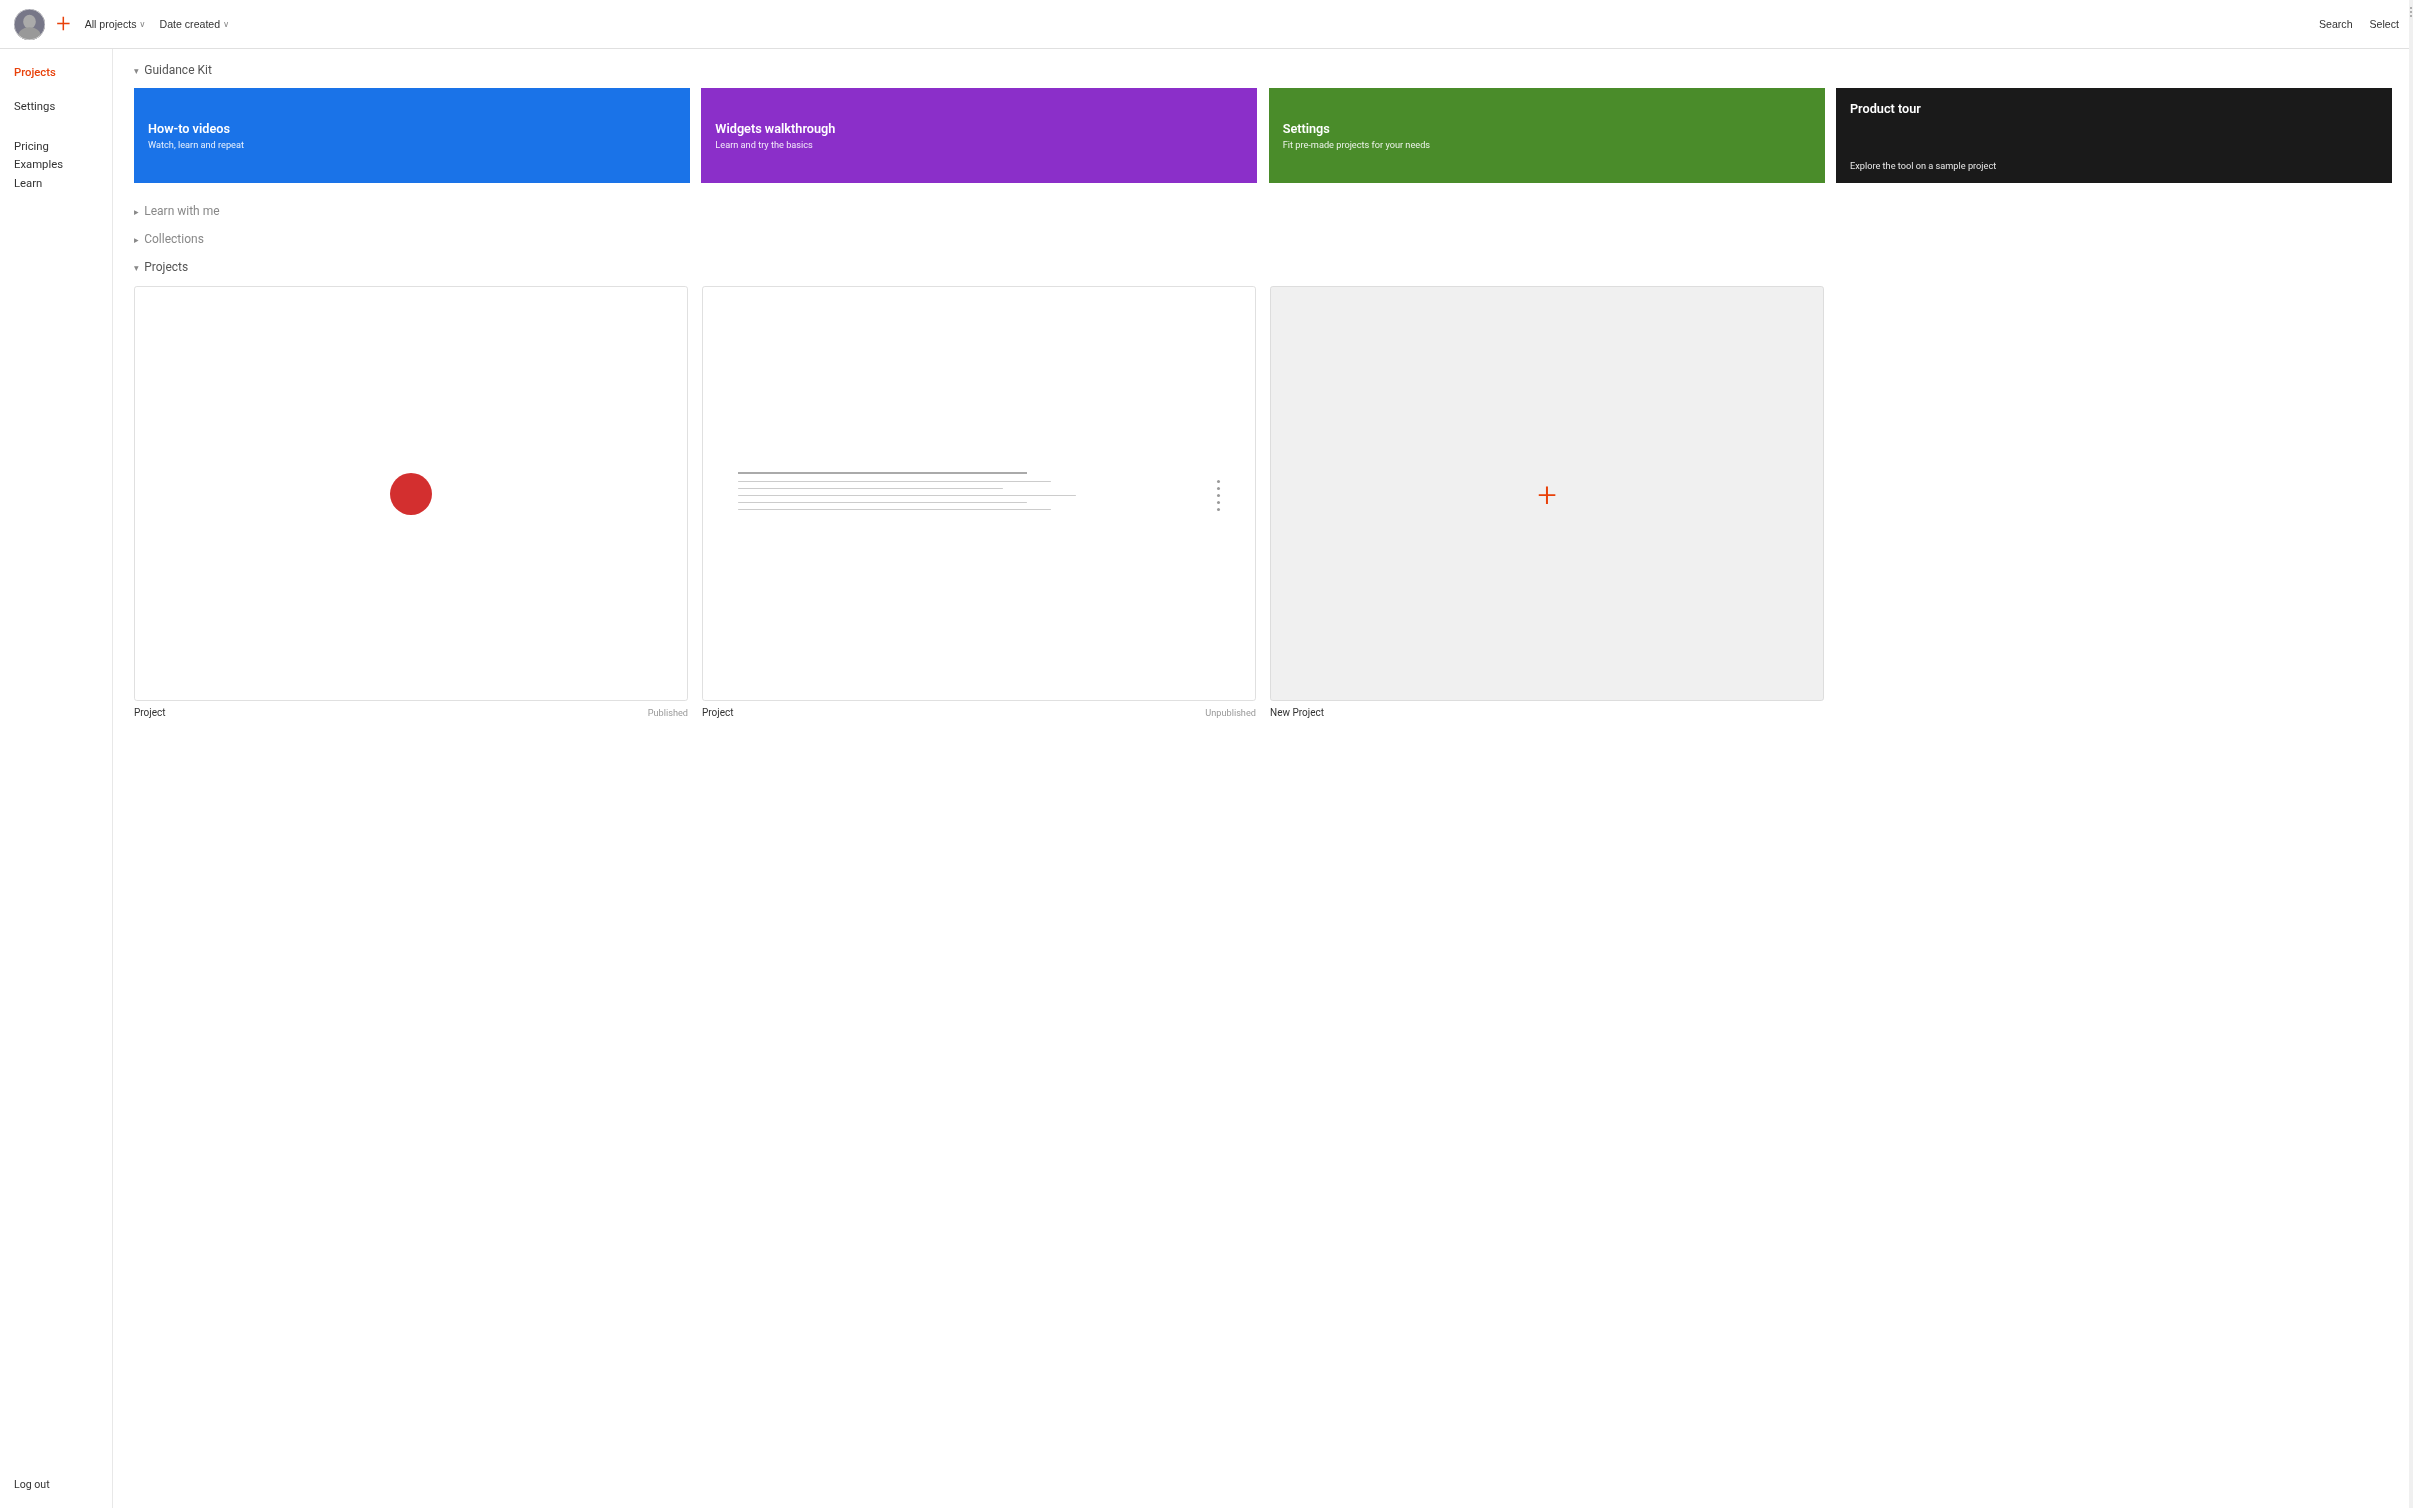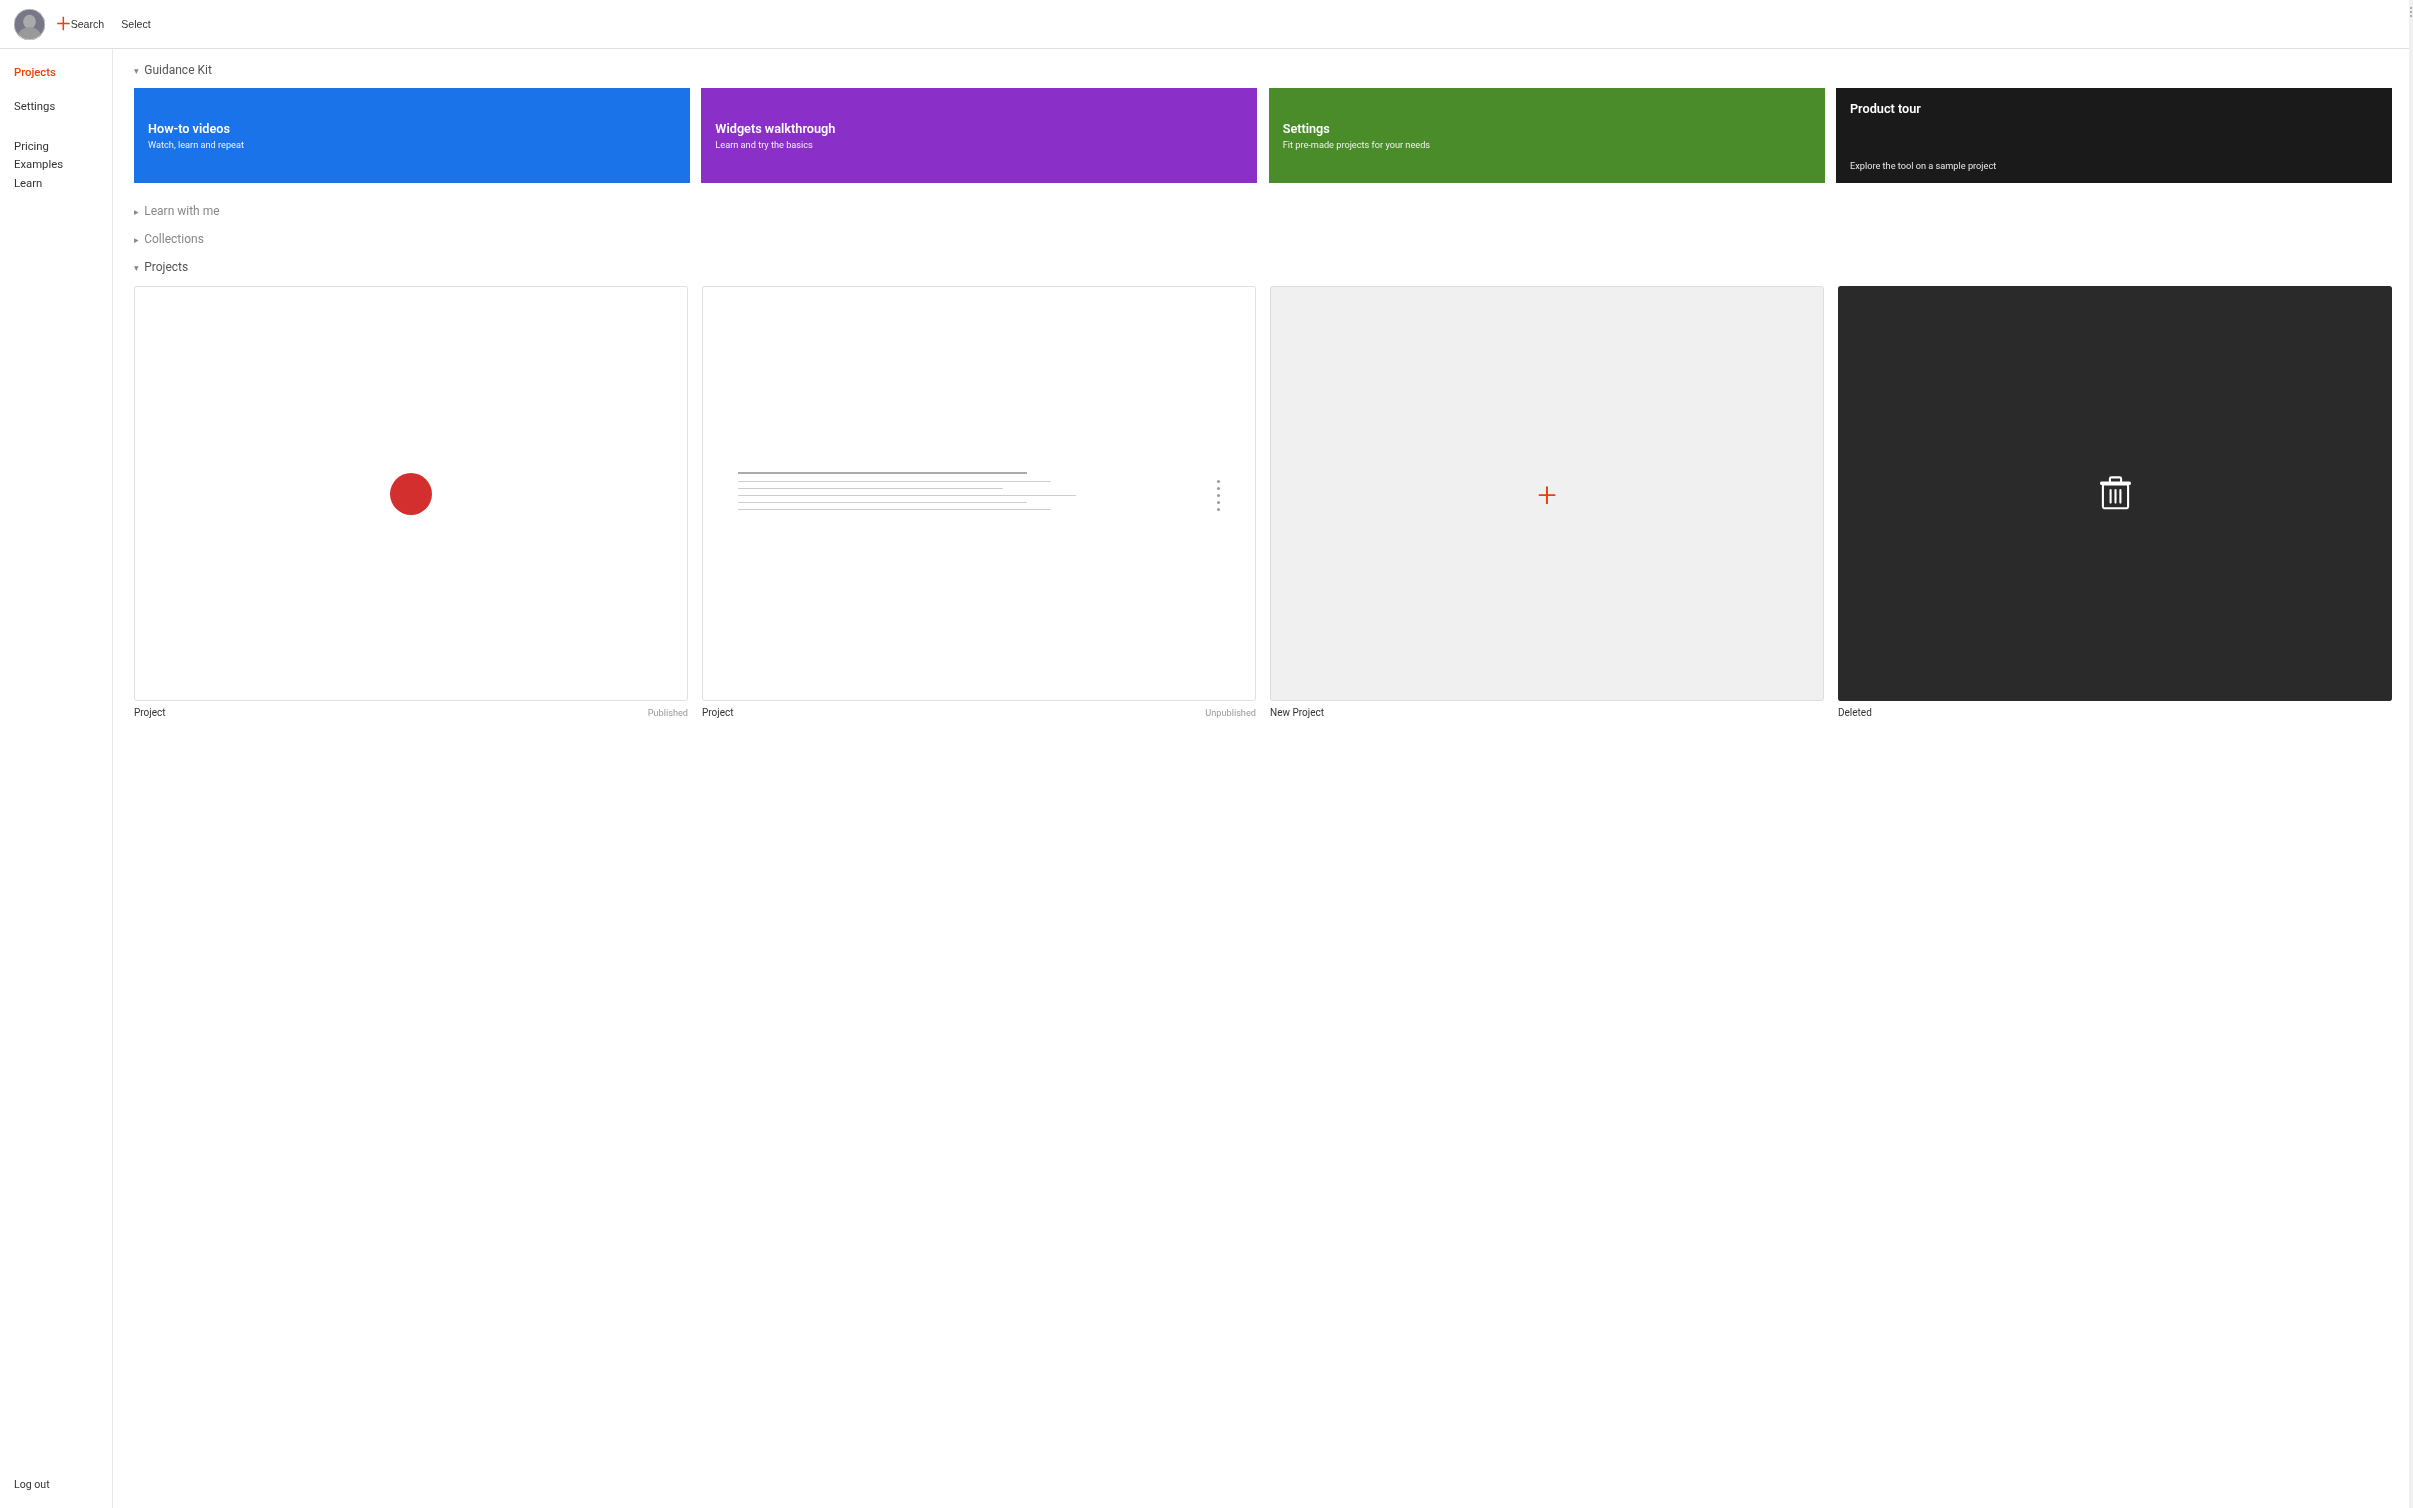--- a/index.html
+++ b/index.html
@@ -326,20 +326,24 @@
       <div class="avatar-img">
         <svg width="31" height="31" viewBox="0 0 44 44">
           <circle cx="22" cy="22" r="22" fill="#778"></circle>
           <ellipse cx="22" cy="18" rx="9" ry="10" fill="#aaa"></ellipse>
           <ellipse cx="22" cy="38" rx="16" ry="12" fill="#999"></ellipse>
           <circle cx="22" cy="22" r="22" fill="none" stroke="#fff" stroke-width="1"></circle>
         </svg>
       </div>
     </div>
     <span class="plus-icon">+</span>
+  </div>
+  <div class="header-filters">
+    <button class="filter-btn">All projects</button>
+    <button class="filter-btn">Date created</button>
   </div>
   <div class="header-actions">
     <button class="header-action-btn">Search</button>
     <button class="header-action-btn">Select</button>
   </div>
 </div>
 
 <div class="main-layout">
 
   <div class="sidebar">
@@ -449,35 +453,20 @@
 
         <div class="project-card">
           <div class="project-thumb new-project">
             <span class="new-plus">+</span>
           </div>
           <div class="project-meta">
             <span class="project-name">New Project</span>
           </div>
         </div>
 
-        <div class="project-card">
-          <div class="project-thumb deleted-project">
-            <svg width="31" height="35" viewBox="0 0 44 50">
-              <rect x="4" y="12" width="36" height="34" rx="2" fill="none" stroke="white" stroke-width="3"></rect>
-              <rect x="0" y="8" width="44" height="5" rx="2" fill="white"></rect>
-              <rect x="14" y="2" width="16" height="8" rx="2" fill="none" stroke="white" stroke-width="3"></rect>
-              <line x1="15" y1="20" x2="15" y2="38" stroke="white" stroke-width="3" stroke-linecap="round"></line>
-              <line x1="22" y1="20" x2="22" y2="38" stroke="white" stroke-width="3" stroke-linecap="round"></line>
-              <line x1="29" y1="20" x2="29" y2="38" stroke="white" stroke-width="3" stroke-linecap="round"></line>
-            </svg>
-          </div>
-          <div class="project-meta">
-            <span class="project-name">Deleted</span>
-          </div>
-        </div>
 
       </div>
     </div>
 
   </div>
 </div>
 
 <div class="edge-indicator">
   <div class="edge-dots">
     <div class="edge-dot"></div>

